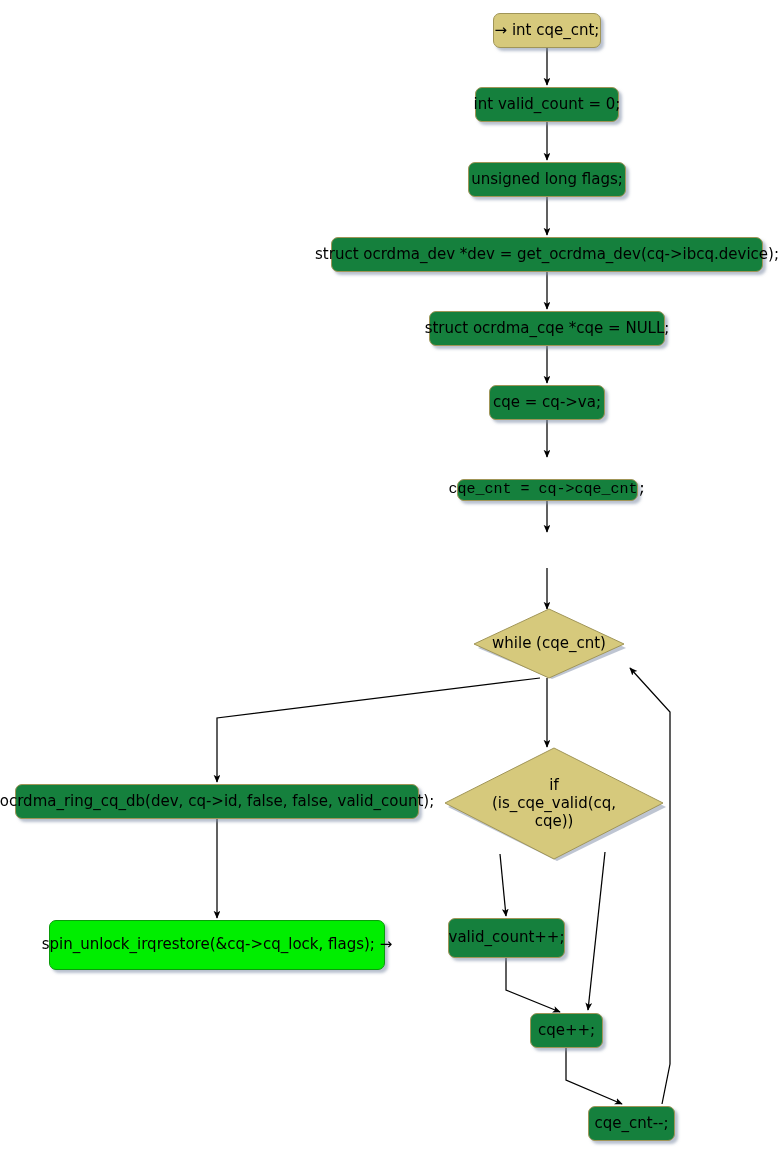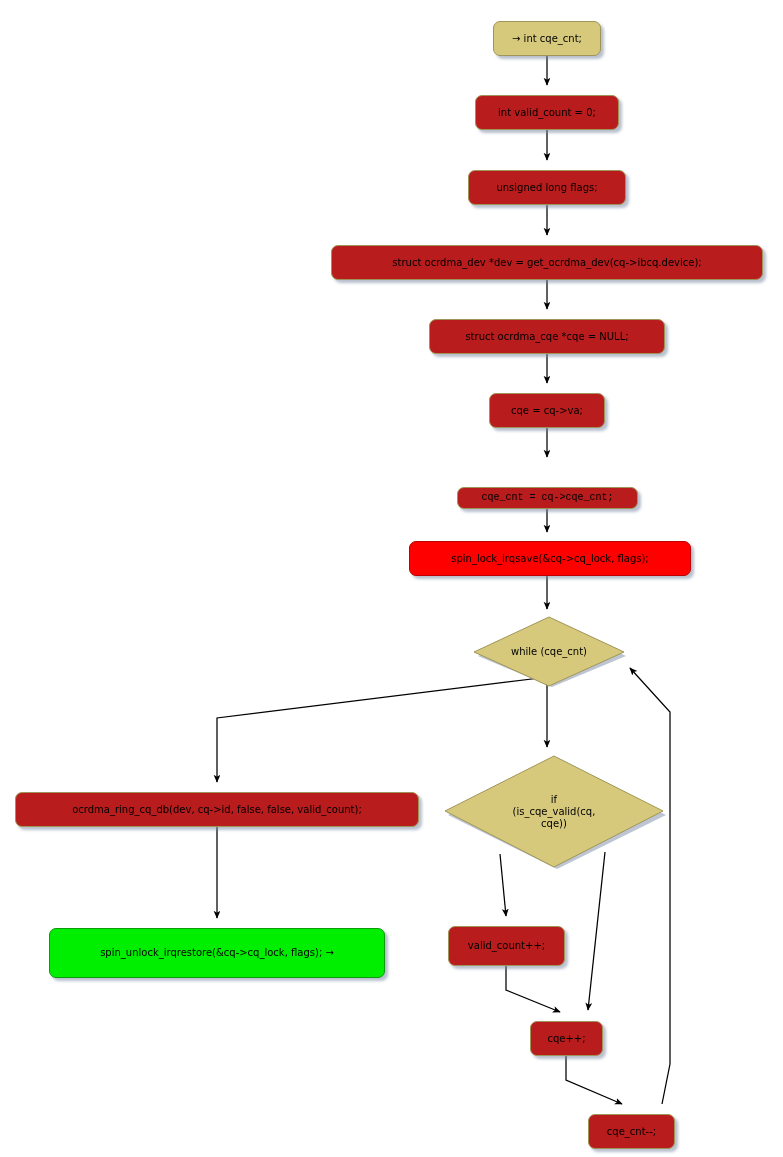--- a/index.html
+++ b/index.html
@@ -27,31 +27,30 @@
     height: 1157px;
     pointer-events: none;
   }
   .node {
     position: absolute;
     box-sizing: border-box;
     display: flex;
     align-items: center;
     justify-content: center;
     text-align: center;
-    font-size: 10px;
+    font-size: 15px;
     color: #000000;
     line-height: 1.18;
     white-space: pre;
     z-index: 2;
-    margin-top: 8px;
   }
   .node.box {
     border-radius: 7px;
     border: 1px solid #A09558;
-    background: #b91c1c;
+    background: #15803d;
     box-shadow: 3px 3px 3px rgba(125,140,165,0.55);
     padding: 0 9px;
   }
   .node.box.start-end {
     background: #D6C97C;
   }
   .node.box.red {
     background: #FF0000;
     border: 1px solid #C00000;
   }
@@ -130,23 +129,20 @@
   </div>
 
   <div class="node box" style="left:489px; top:385px; width:116px; height:35px;">
     <span>cqe = cq-&gt;va;</span>
   </div>
 
   <div class="node box" style="left:457px; top:479px; width:181px; height:22px;font-family:Liberation Mono, monospace;">
     <span>cqe_cnt = cq-&gt;cqe_cnt;</span>
   </div>
 
-  <div class="node box red" style="left:409px; top:533px; width:282px; height:35px;">
-    <span>spin_lock_irqsave(&amp;cq-&gt;cq_lock, flags);</span>
-  </div>
 
   <div class="node diamond" style="left:471px; top:608px; width:156px; height:72px;">
     <svg class="diamond-shape" viewBox="0 0 156 72" preserveAspectRatio="none">
       <polygon points="81,5 155,40 81,71 7,40" fill="#7D8CA5" opacity="0.5"></polygon>
       <polygon points="78,1 153,36 78,70 3,36" fill="#D6C97C" stroke="#A09558" stroke-width="1"></polygon>
     </svg>
     <span class="diamond-label">while (cqe_cnt)</span>
   </div>
 
   <div class="node diamond" style="left:441px; top:746px; width:226px; height:116px;">

